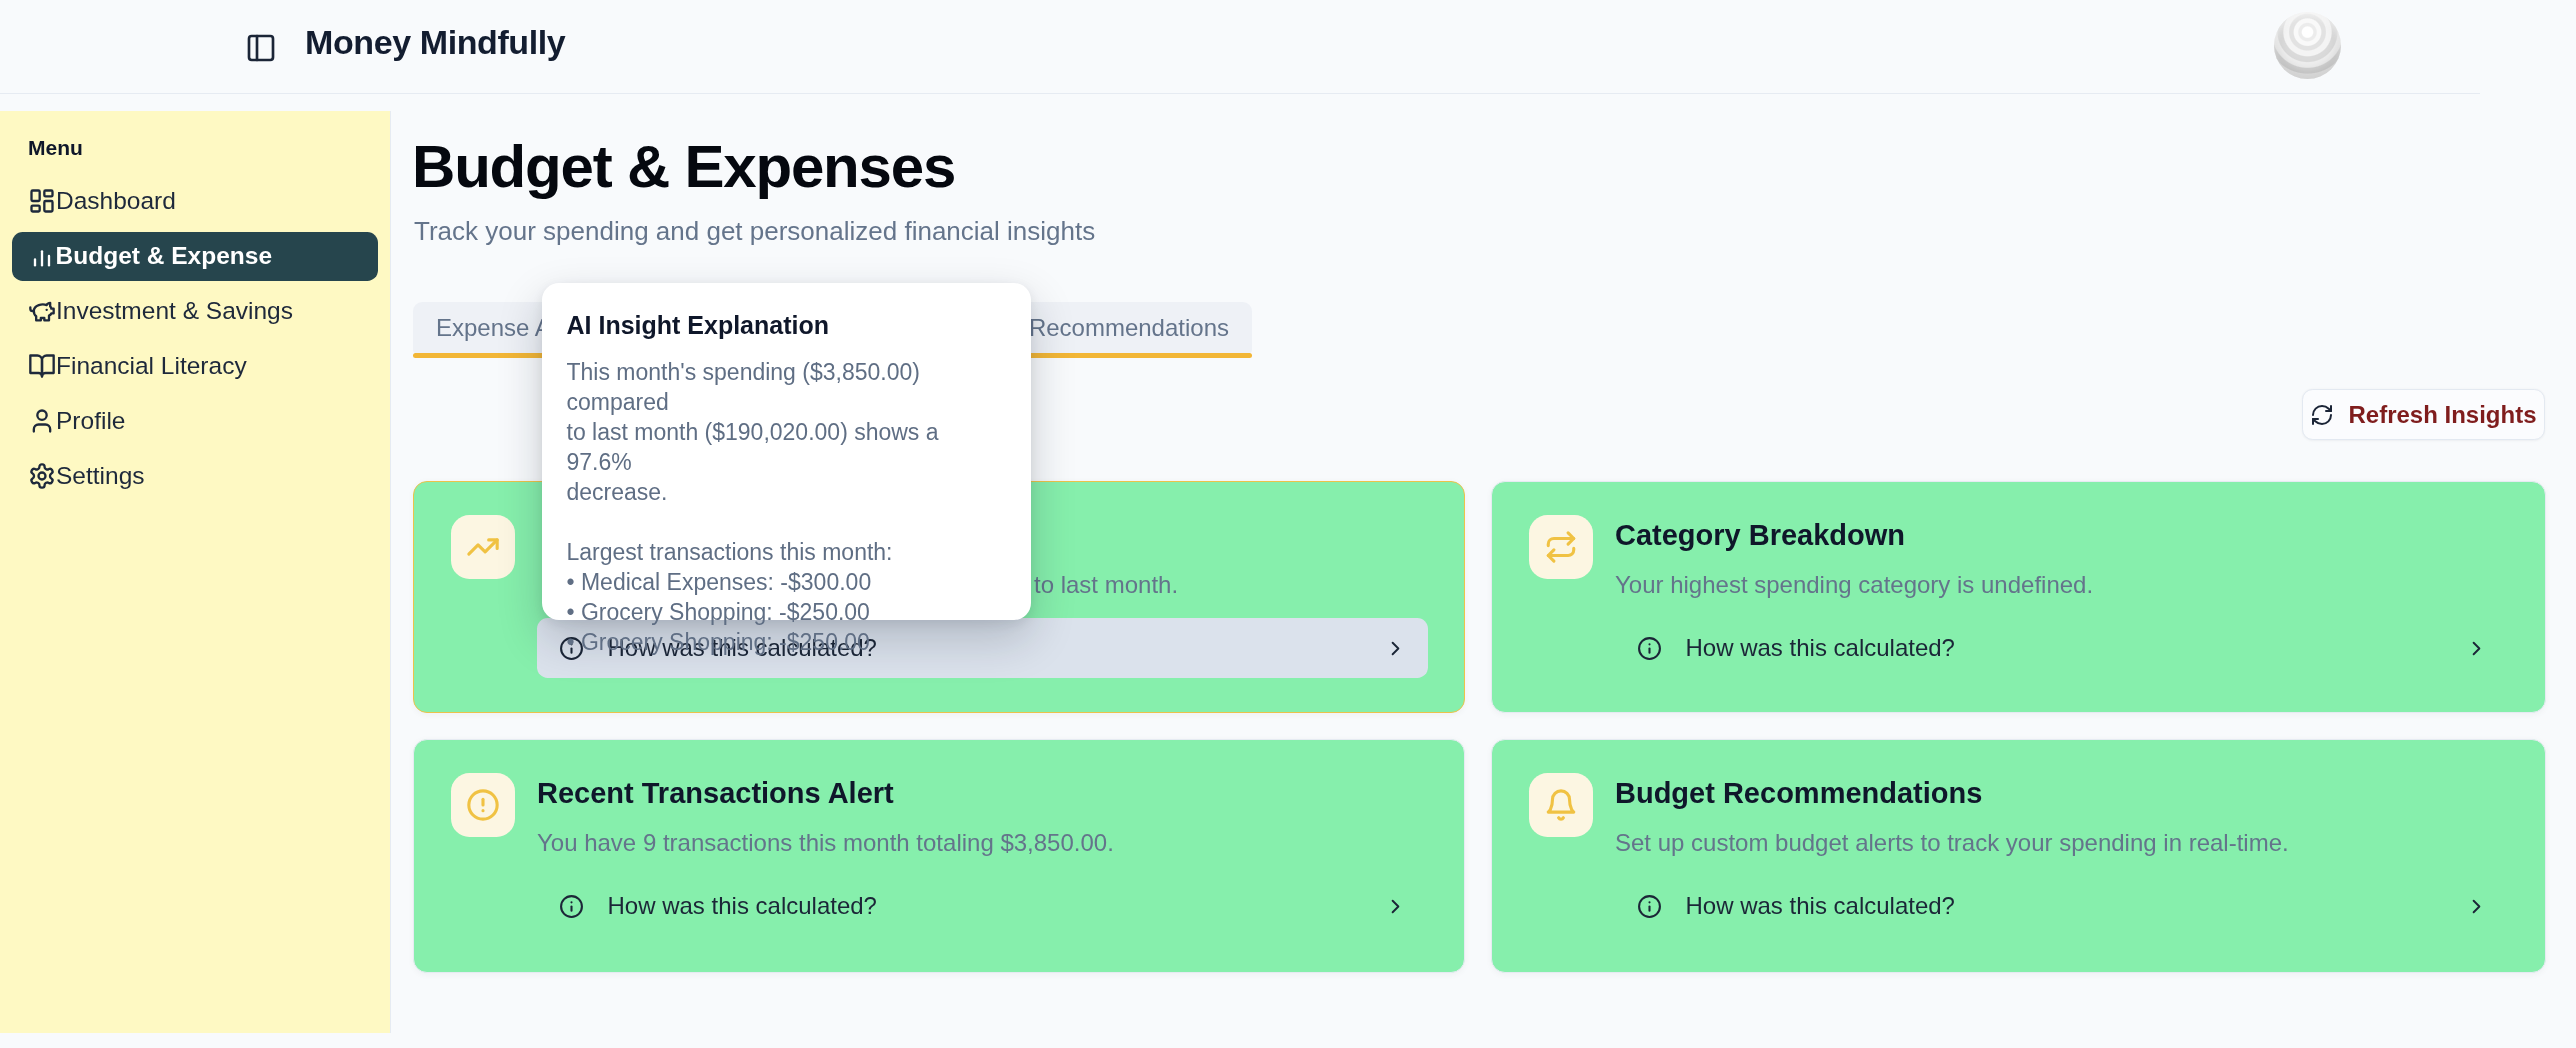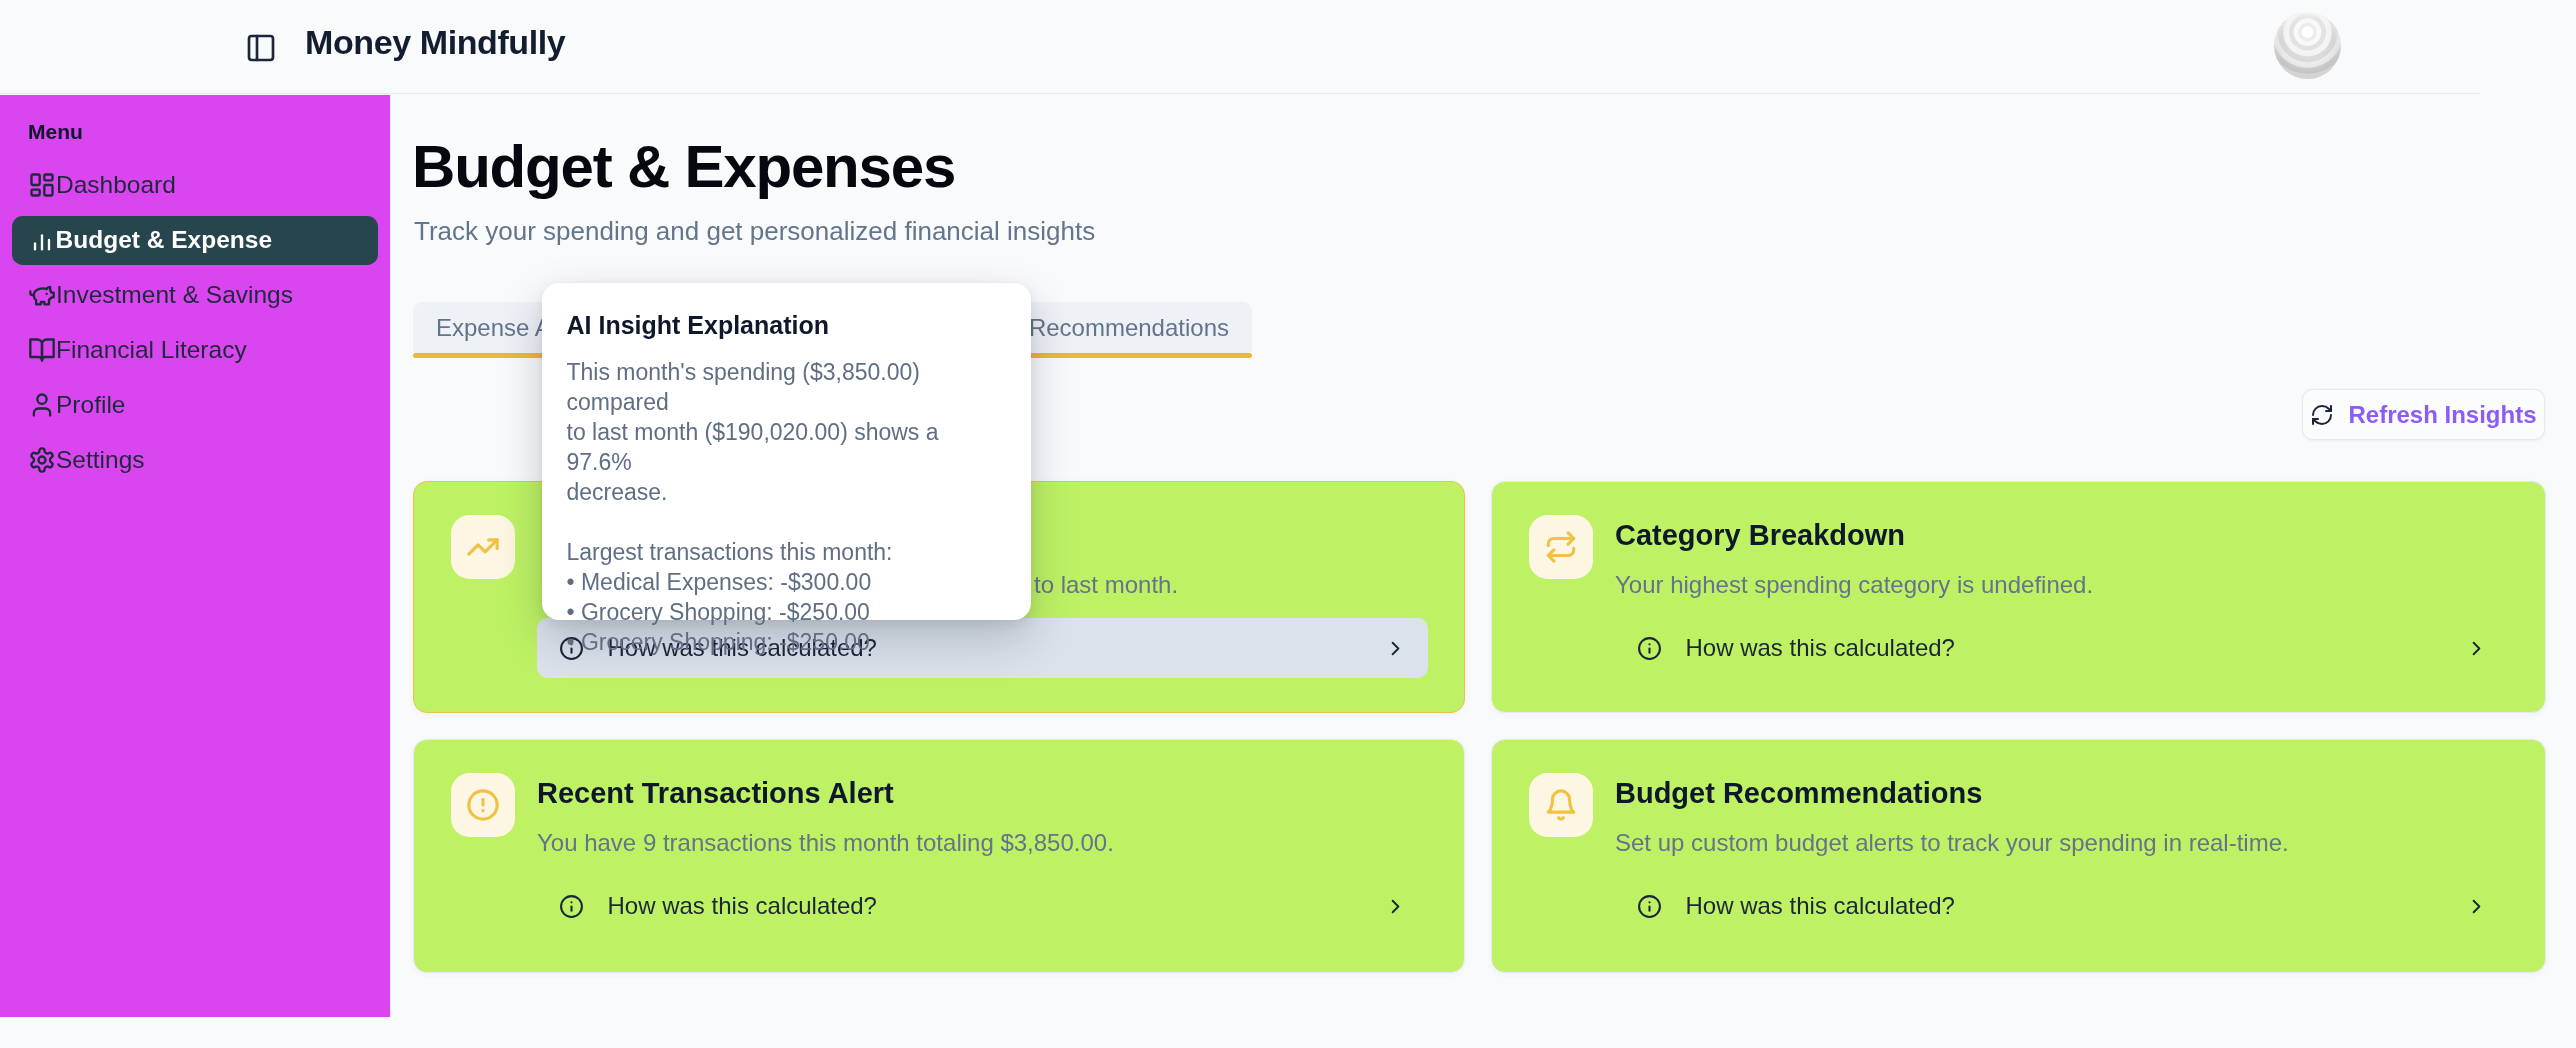--- a/index.html
+++ b/index.html
@@ -22,22 +22,22 @@
             color:#131d30; letter-spacing:-0.4px; }
   .avatar { position:absolute; left:2274px; top:12.3px; width:67px; height:67px; border-radius:50%;
             background:
               radial-gradient(circle at 50% 30%, #ffffff 0 9%, #ececec 11% 15%, #f9f9f9 17% 23%,
                 #e2e2e2 25% 31%, #f4f4f4 33% 41%, #dadada 43% 51%, #efefef 53% 61%,
                 #d4d4d4 63% 71%, #ebebeb 73% 81%, #d8d8d8 83% 91%, #e7e7e7 93% 100%);
             box-shadow: inset 0 -6.1px 12.3px rgba(0,0,0,0.14), inset 0 3.1px 6.1px rgba(255,255,255,0.8);
             cursor:pointer; }
 
   
-  .sidebar { position:absolute; top:95px; left:0; width:391px; height:922px;
-             background:#d946ef; border-right:1.5px solid #e6ebf2; padding-top:24.5px; z-index:4; }
+  .sidebar { position:absolute; top:111px; left:0; width:391px; height:922px;
+             background:#fef9c3; border-right:1.5px solid #e6ebf2; padding-top:24.5px; z-index:4; }
   .menu-label { margin:0 0 14px 28px; font-size:21px; font-weight:bold; color:#0f172a; }
   .nav-item { height:55px; display:flex; align-items:center; padding-left:28px;
               font-size:24.5px; color:#1e293b; cursor:pointer; }
   .nav-item svg { width:28px; height:28px; flex:0 0 auto; }
   .nav-item.active { background:#26454d; color:#ffffff; margin:3.1px 12.3px 3.1px 12.3px; height:49px;
               padding-left:15.3px; border-radius:10.7px; font-weight:bold; }
 
   
   .main { position:absolute; left:387px; top:95px; width:2183px; height:714px; }
   .page-title { position:absolute; left:25px; top:37px; font-size:60px; font-weight:800;
@@ -49,26 +49,26 @@
   .tab-bar::after { content:""; position:absolute; left:0; right:0; bottom:-4.6px; height:4.6px;
              border-radius:3.1px; background:#f2b636; }
   .tab { position:absolute; top:0; height:51px; display:flex; align-items:center;
              font-size:24px; color:#64748b; cursor:pointer; white-space:nowrap; }
   .tab.first { left:23px; }
   .tab.last  { right:23px; }
 
   .refresh-btn { position:absolute; left:1915px; top:294px; width:243px; height:51px;
              display:flex; align-items:center; justify-content:center; gap:14px;
              background:#fbfcfe; border:1.5px solid #e3e9f1; border-radius:10.7px;
-             font-size:24px; font-weight:600; color:#8b5cf6; cursor:pointer;
+             font-size:24px; font-weight:600; color:#7f1d1d; cursor:pointer;
              box-shadow:0 0.8px 2.3px rgba(15,23,42,0.05); font-family:inherit; }
   .refresh-btn svg { width:24px; height:24px; color:#1b2537; }
 
   
-  .card { position:absolute; background:#bef264; border:1.5px solid #e6ebf2; border-radius:14px;
+  .card { position:absolute; background:#86efac; border:1.5px solid #e6ebf2; border-radius:14px;
           box-shadow:0 1.5px 6.1px rgba(15,23,42,0.04); }
   .card.accent { border-color:#ecc24b; }
   .card1 { left:26px;   top:386px; width:1052px; height:232px; }
   .card2 { left:1104px; top:386px; width:1055px; height:232px; }
   .card3 { left:26px;   top:644px; width:1052px; height:234px;padding-left:24px; }
   .card4 { left:1104px; top:644px; width:1055px; height:234px; }
 
   .badge { position:absolute; left:37px; top:33px; width:64px; height:64px; border-radius:18.4px;
            background:#fcf6e2; display:flex; align-items:center; justify-content:center; }
   .badge svg { width:34px; height:34px; color:#f0c243; stroke-width:2.2; }

